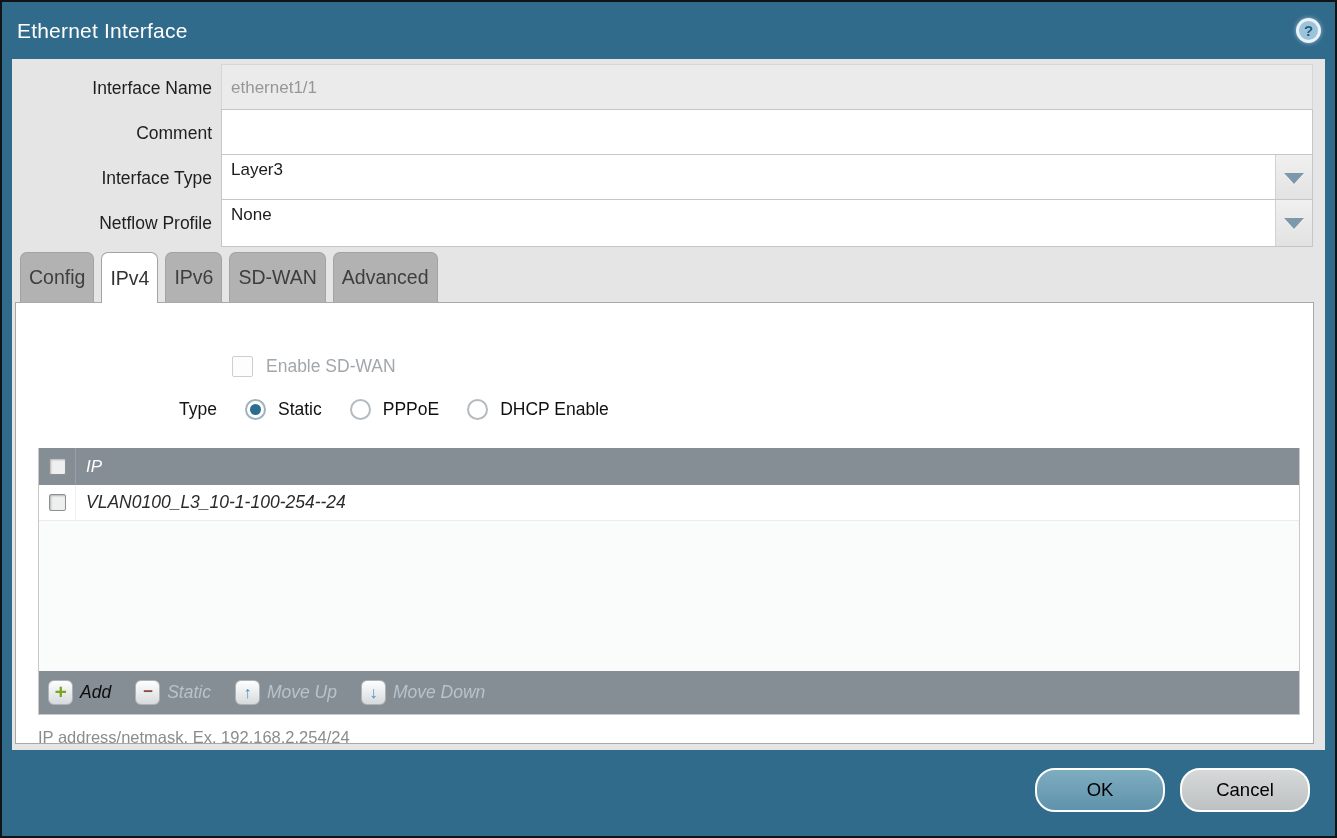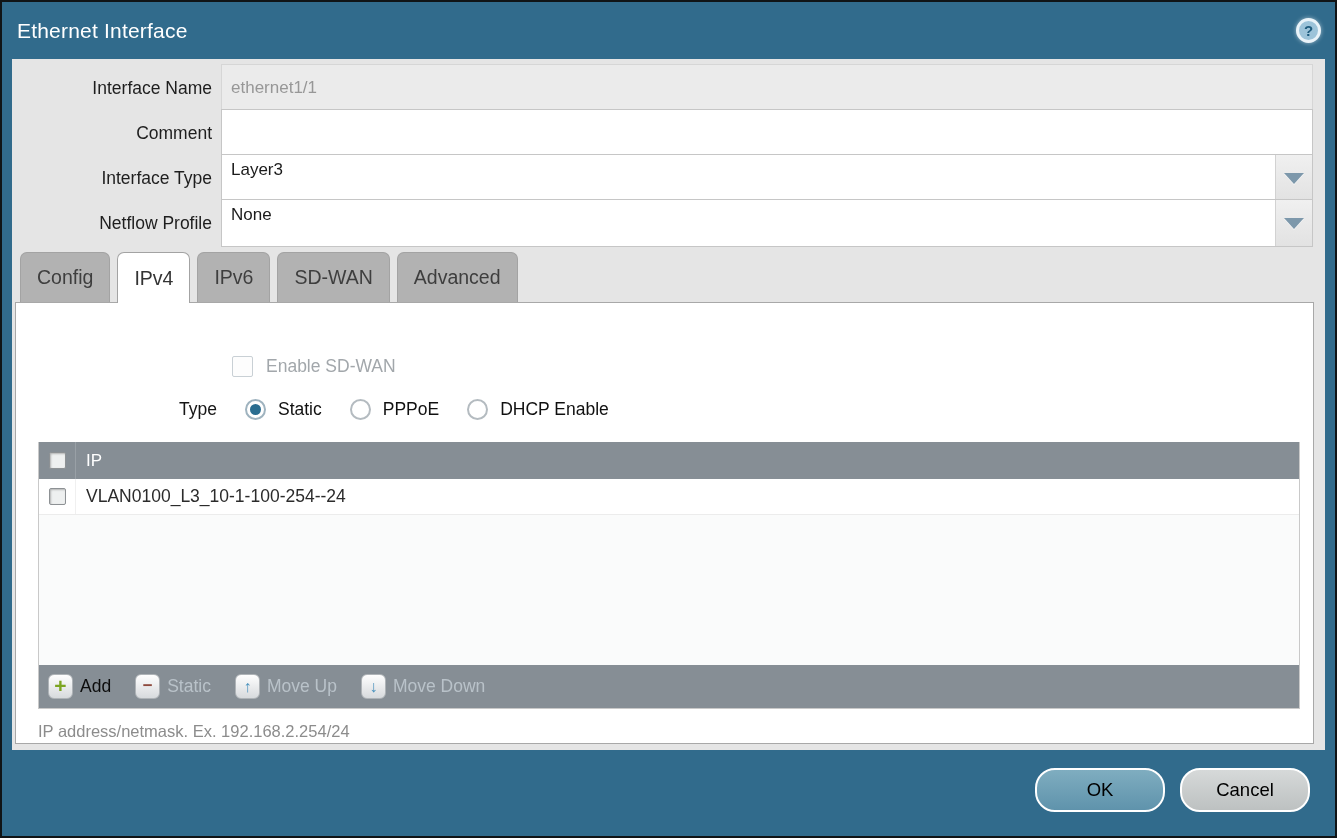--- a/index.html
+++ b/index.html
@@ -28,21 +28,21 @@
   .dd-value { width:100%; height:100%; border:1px solid #c6c6c6; background:#fff;
               font-size:17px; color:#1b1b1b; padding:5px 40px 0 9px; cursor:pointer; }
   .dd-btn { position:absolute; right:1px; top:1px; bottom:1px; width:37px;
             background:linear-gradient(#f0f0f0,#e2e2e2); border-left:1px solid #d2d2d2;
             display:flex; align-items:center; justify-content:center; cursor:pointer; }
   .dd-tri { width:0; height:0; border-left:10px solid transparent; border-right:10px solid transparent;
             border-top:11px solid #7d98ab; filter:drop-shadow(0 1px 0 rgba(255,255,255,.6)); }
 
   
   .tabs { display:flex; gap:7px; margin:12px 0 0 8px; position:relative; z-index:2; }
-  .tab { height:50px; padding:0 16px; display:flex; align-items:center; font-size:19.5px;
+  .tab { height:50px; padding:0 8px; display:flex; align-items:center; font-size:19.5px;
          color:#3e3e3e; background:#b2b2b2; border:1px solid #a3a3a3; border-bottom:none;
          border-radius:7px 7px 0 0; cursor:pointer; margin-bottom:-1px; }
   .tab.active { background:#ffffff; color:#333; height:51px; }
 
   
   .panel { margin:0 11px 0 3px; height:442px; background:#ffffff; border:1px solid #a8a8a8;
            position:relative; z-index:1; }
 
   .sdwan-row { display:flex; align-items:center; padding:26px 0 0 216px;margin-top:27px; }
   .checkbox { width:21px; height:21px; background:#fdfdfd; border:1px solid #c9d0d5;
@@ -55,21 +55,21 @@
   .radio { width:21px; height:21px; border-radius:50%; border:2px solid #b4bbc0;
            background:#fff; margin:0 12px 0 28px; display:flex; align-items:center;
            justify-content:center; }
   .radio-opt:first-of-type .radio { margin-left:14px; }
   .radio .dot { width:11px; height:11px; border-radius:50%; background:transparent; }
   .radio.selected { border-color:#9fb3bf; }
   .radio.selected .dot { background:#2a6d90; }
   .radio-label { font-size:17.5px; color:#101010; }
 
   
-  .ip-table { margin:22px 13px 0 22px; border:1px solid #c9c9c9; border-top:none; }
+  .ip-table { margin:28px 13px 0 22px; border:1px solid #c9c9c9; border-top:none;font-style:italic; }
   .t-header { display:flex; align-items:stretch; height:37px; background:#868e95; }
   .cb-cell { width:37px; display:flex; align-items:center; justify-content:center;
              border-right:1px solid #99a0a6; }
   .t-cb { width:17px; height:17px; background:#eef0f0; border:1px solid #8d9194;
           border-radius:2px; box-shadow:inset 1px 1px 2px rgba(0,0,0,.25); cursor:pointer; }
   .t-header .col-label { display:flex; align-items:center; padding-left:10px;
                          color:#ffffff; font-size:17px; }
   .t-row { display:flex; align-items:stretch; height:36px; background:#fff;
            border-bottom:1px solid #ececec; }
   .t-row .cb-cell { border-right:1px solid #f0f0f0; }

